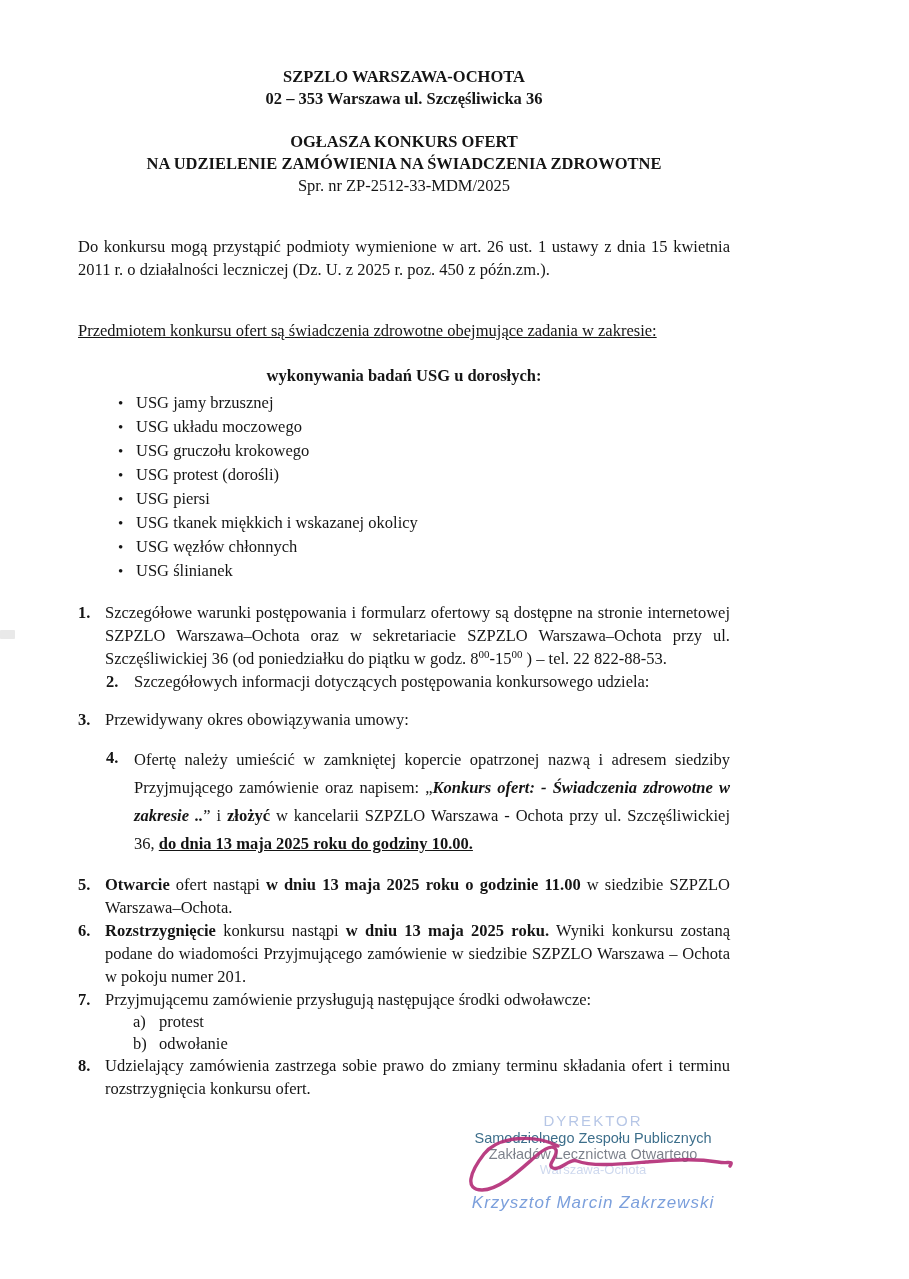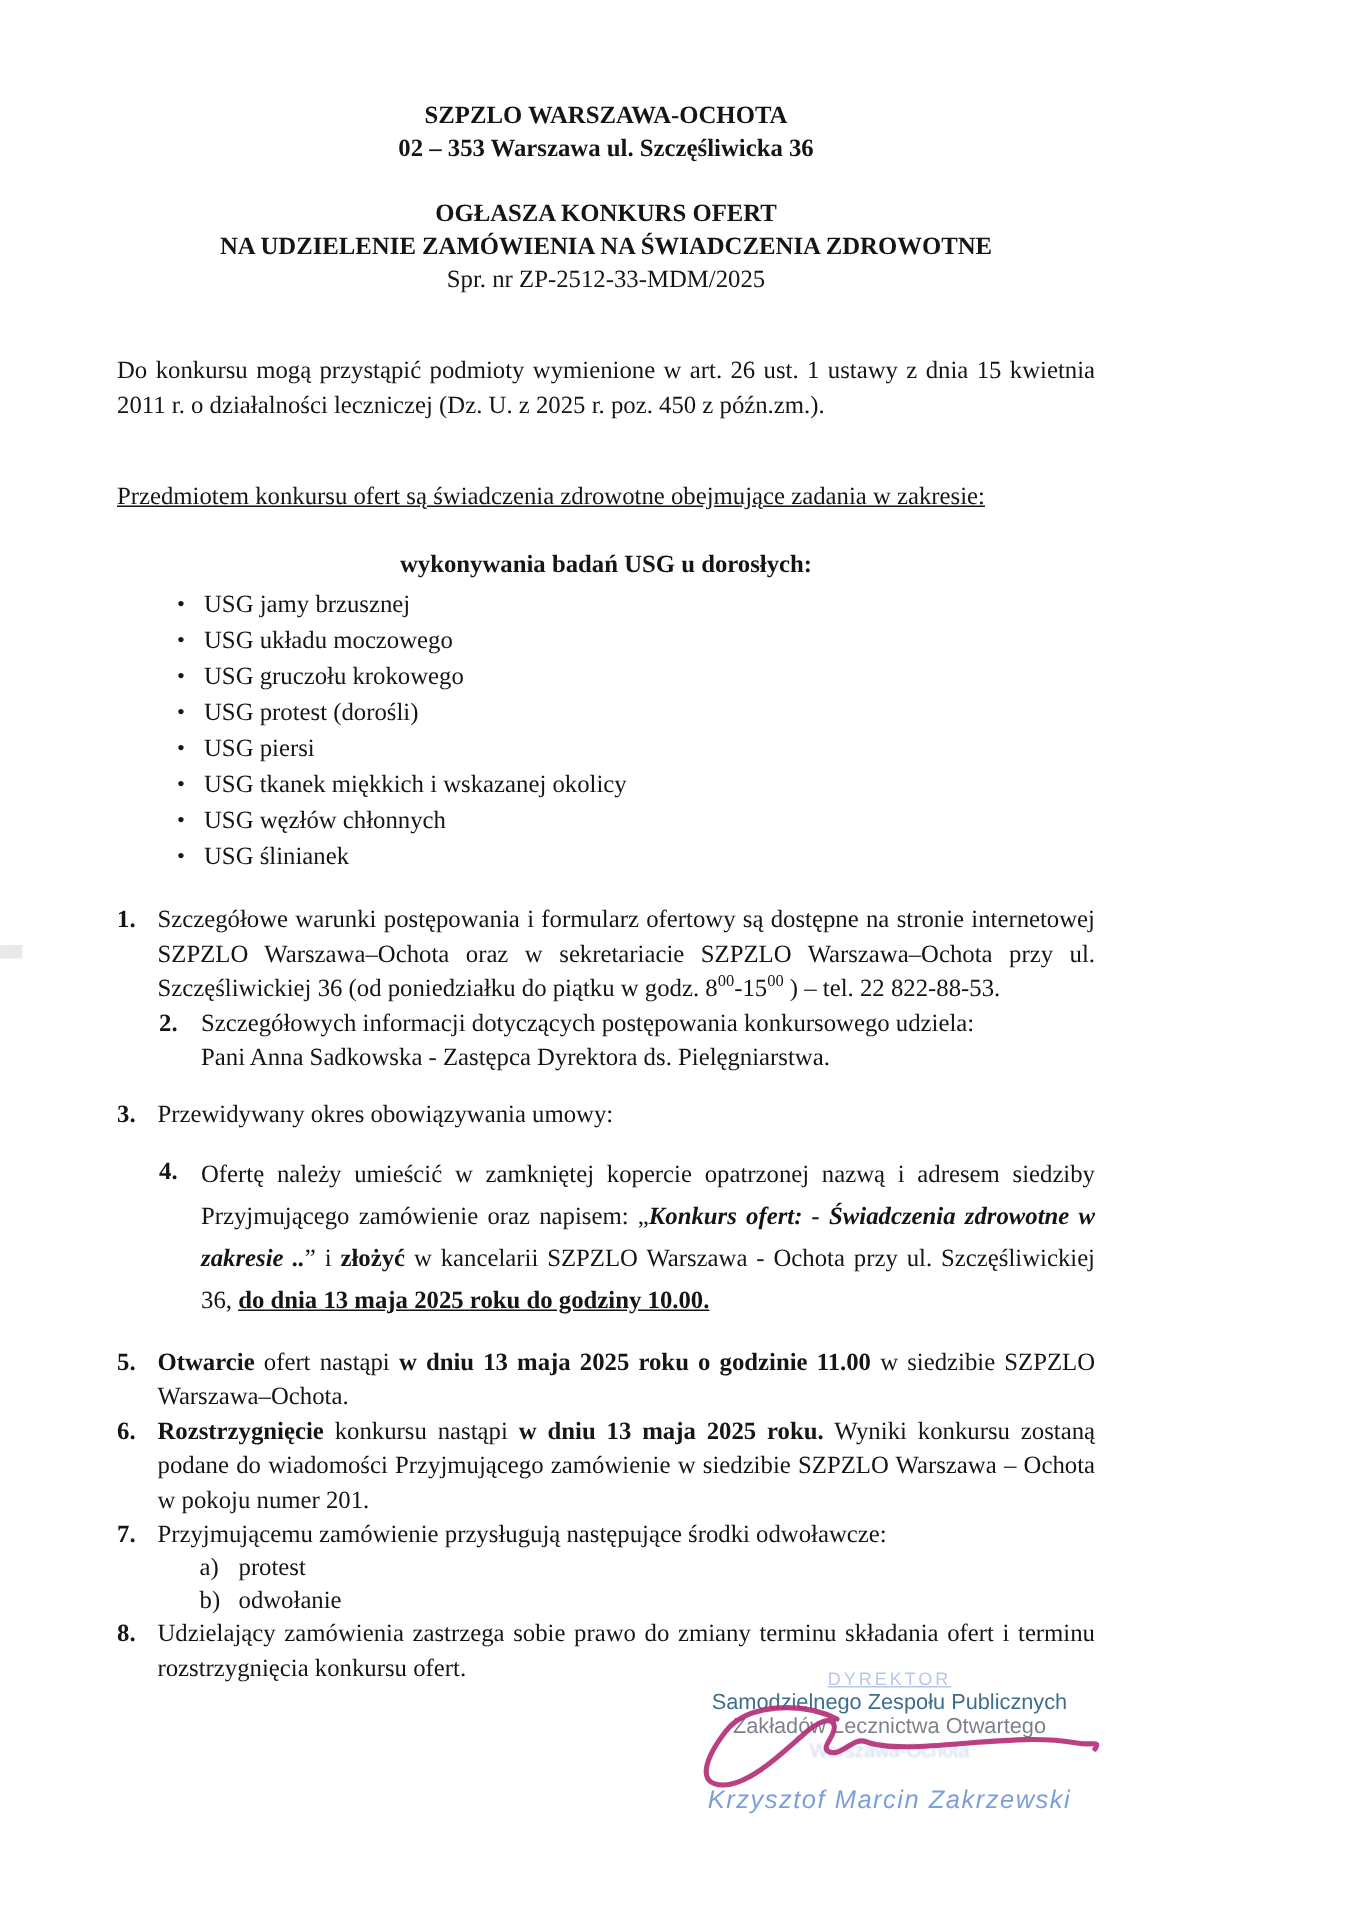--- a/index.html
+++ b/index.html
@@ -45,21 +45,21 @@
   sup.hrs{font-size:11px;vertical-align:super;line-height:0;}
   .subab{margin-left:28px;line-height:21.5px;}
   .subab .sl{display:inline-block;width:26px;}
   
   .sigblock{
     position:absolute;left:428px;top:1112px;width:330px;
     text-align:center;
     font-family:"Liberation Sans","DejaVu Sans",sans-serif;
     pointer-events:none;
   }
-  .stamp-title{font-size:12px;letter-spacing:2px;opacity:.45;filter:blur(.4px);text-decoration:underline;}
+  .stamp-title{font-size:15px;letter-spacing:2px;opacity:.45;filter:blur(.4px);}
   .stamp-l1{font-size:14.5px;opacity:.8;filter:blur(.3px);margin-top:1px;}
   .stamp-l2{font-size:14.5px;opacity:.55;filter:blur(.4px);}
   .stamp-l3{font-size:13px;opacity:.3;filter:blur(.6px);}
   .stamp-name{font-size:17px;font-style:italic;opacity:.75;filter:blur(.3px);margin-top:16px;letter-spacing:1px;}
   .sig-svg{position:absolute;left:8px;top:22px;}
   .scan-artifact{position:absolute;left:0;top:630px;width:15px;height:9px;background:#e9e9e9;border-radius:1px;}
 </style>
 </head>
 <body>
 
@@ -94,21 +94,20 @@
 
     <div class="nitem">
       <span class="num">1.</span>
       <div class="cnt"><span>Szczegółowe warunki postępowania i formularz ofertowy są dostępne na stronie internetowej SZPZLO Warszawa–Ochota oraz w sekretariacie SZPZLO Warszawa–Ochota przy ul. Szczęśliwickiej 36 (od poniedziałku do piątku w godz. 8</span><sup class="hrs">00</sup><span>-15</span><sup class="hrs">00</sup><span> ) – tel. 22 822-88-53.</span></div>
     </div>
 
     <div class="nitem lvl2">
       <span class="num">2.</span>
       <div class="cnt" style="text-align:left">
         <div>Szczegółowych informacji dotyczących postępowania konkursowego udziela:</div>
-        <div>Pani Anna Sadkowska - Zastępca Dyrektora ds. Pielęgniarstwa.</div>
       </div>
     </div>
 
     <div class="nitem gap-md">
       <span class="num">3.</span>
       <div class="cnt" style="text-align:left">
         <div>Przewidywany okres obowiązywania umowy:</div>
       </div>
     </div>
 

